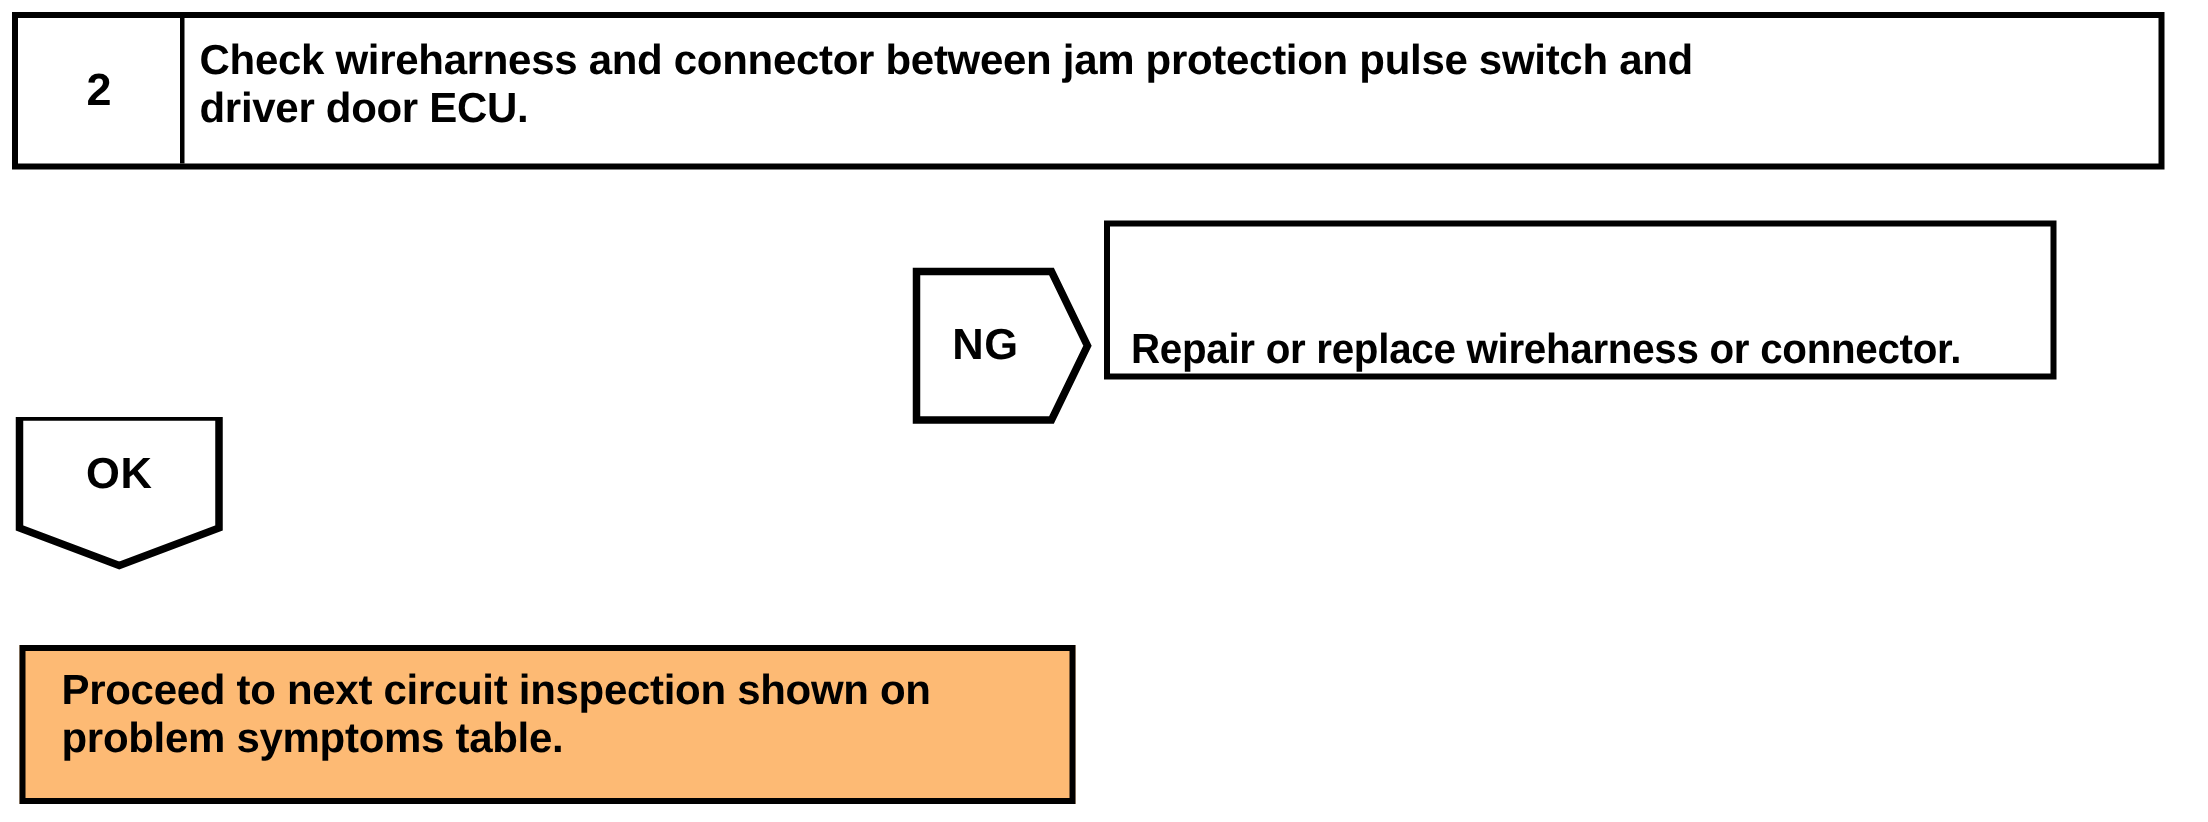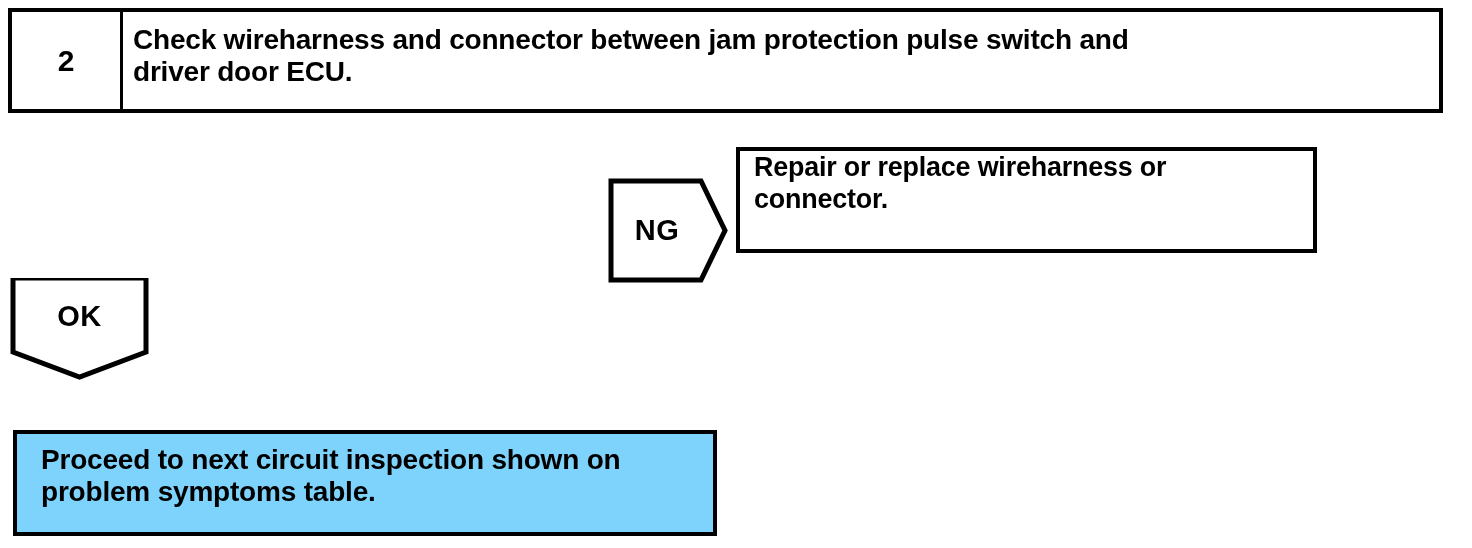--- a/index.html
+++ b/index.html
@@ -81,28 +81,28 @@
     justify-content: center;
     font-size: 29px;
     font-weight: bold;
     letter-spacing: 0.5px;
   }
 
   .result-box-ng {
     position: absolute;
     left: 736px;
     top: 147px;
-    width: 581px;
+    width: 635px;
     height: 106px;
     border: 4px solid #000;
     box-sizing: border-box;
     background: #fff;
     padding: 0 0 0 14px;
     display: flex;
-    align-items: flex-start;
+    align-items: flex-end;
   }
   .result-box-ng .result-text {
     font-size: 28px;
     font-weight: bold;
     line-height: 1.14;
     letter-spacing: -0.2px;
     transform: scaleX(0.96);
     transform-origin: left center;
   }
 
@@ -131,21 +131,21 @@
 
   
   .result-box-final {
     position: absolute;
     left: 13px;
     top: 430px;
     width: 704px;
     height: 106px;
     border: 4px solid #000;
     box-sizing: border-box;
-    background: #7dd3fc;
+    background: #fdba74;
     padding: 10px 8px 0 24px;
   }
   .result-box-final .result-text {
     font-size: 28px;
     font-weight: bold;
     line-height: 1.14;
     letter-spacing: -0.2px;
     transform: scaleX(0.96);
     transform-origin: left top;
     white-space: pre-line;

